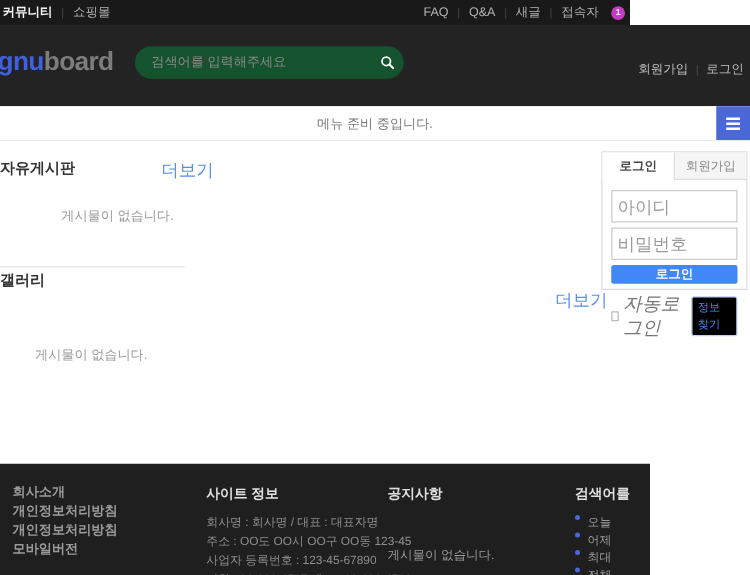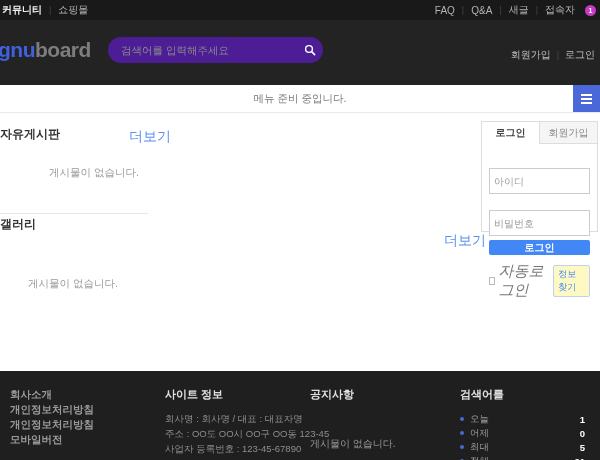--- a/index.html
+++ b/index.html
@@ -1,37 +1,37 @@
 <!DOCTYPE html>
 <html><head>
 <meta charset="utf-8">
 <style>
   * { margin:0; padding:0; box-sizing:border-box; }
   html,body { width:600px; height:460px; }
   body { font-family:"Liberation Sans","DejaVu Sans",sans-serif; background:#fff; }
   #page { position:relative; width:600px; height:460px; overflow:hidden; background:#fff; }
 
   
-  .topbar { position:absolute; left:0; top:0; width:600px; height:20px; background:#191919;
+  .topbar { position:absolute; left:0; top:0; width:504px; height:20px; background:#191919;
             display:flex; align-items:center; justify-content:space-between; padding:0 4px 0 2px;text-align:center; }
   .topbar .grp { display:flex; align-items:center; gap:7px; }
   .topbar a { font-size:10px; color:#b3b3b3; text-decoration:none; cursor:pointer; }
   .topbar a.strong { color:#f1f1f1; font-weight:700; }
   .topbar .sep { color:#454545; font-size:9px; }
   .badge { display:inline-flex; align-items:center; justify-content:center; min-width:11px; height:11px;
            border-radius:50%; background:#c43bc4; color:#fff; font-size:7px; font-weight:700; margin-left:3px; }
 
   
   .header { position:absolute; left:0; top:20px; width:600px; height:65px; background:#232323; }
   .logo { position:absolute; left:-2px; top:38px-20px; }
   .logo { top:18px; font-size:21px; font-weight:700; letter-spacing:-0.5px; cursor:pointer; }
   .logo .p1 { color:#4160e0; }
   .logo .p2 { color:#7d7d7d; }
   .searchwrap { position:absolute; left:108px; top:17px; width:215px; height:26px;
-                background:#4c1d95; border-radius:13px; display:flex; align-items:center; }
+                background:#14532d; border-radius:13px; display:flex; align-items:center; }
   .searchwrap input { flex:1; background:transparent; border:none; outline:none; color:#ddd;
                       font-size:10.5px; padding:0 4px 0 13px; font-family:inherit; }
   .searchwrap input::placeholder { color:#8a8a8a; }
   .searchbtn { width:26px; height:26px; border:none; background:transparent; cursor:pointer;
                display:flex; align-items:center; justify-content:center; }
   .memberlinks { position:absolute; right:5px; top:28px; display:flex; align-items:center; gap:6px; }
   .memberlinks a { font-size:10px; color:#c0c0c0; text-decoration:none; cursor:pointer; }
   .memberlinks .sep { color:#4a4a4a; font-size:9px; }
 
   
@@ -52,47 +52,47 @@
 
   
   .loginbox { position:absolute; left:481px; top:8px; width:117px; height:111px;
               border:1px solid #ddd; background:#fff; }
   .ltabs { display:flex; height:22px; }
   .ltab { flex:1; display:flex; align-items:center; justify-content:center; font-size:10px; cursor:pointer; }
   .ltab.active { background:#fff; color:#444; font-weight:700; border-right:1px solid #ddd; }
   .ltab.inactive { background:#f5f5f5; color:#888; border-bottom:1px solid #ddd; }
   .lbody { padding:8px 7px 0 7px; }
   .lbody input { display:block; width:100%; height:15px; border:1px solid #ccc; margin-bottom:4px;
-                 font-size:10px; padding:12px 4px; outline:none; font-family:inherit; color:#333;margin-top:16px; }
+                 font-size:14px; padding:12px 4px; outline:none; font-family:inherit; color:#333; }
   .lbody input::placeholder { color:#9a9a9a; }
   .login-btn { display:block; width:100%; height:15px; background:#4187f6; color:#fff; border:none;
                border-radius:2px; font-size:10px; font-weight:700; cursor:pointer; margin-bottom:7px;
                font-family:inherit; line-height:14px; }
   .lfoot { display:flex; align-items:center; justify-content:space-between; }
   .autologin { display:flex; align-items:center; gap:3px; cursor:pointer; }
   .autologin .cb { width:8px; height:8px; border:1px solid #bbb; background:#fff; display:inline-block; }
   .autologin .lbl { font-size:15px; color:#777;font-style:italic; }
-  .findinfo { font-size:9px; color:#4187f6; border:1px solid #bdd0f5; background:#fef9c3;
+  .findinfo { font-size:9px; color:#4187f6; border:1px solid #bdd0f5; background:#000000;
               padding:2px 4px; border-radius:2px; cursor:pointer; text-decoration:none; }
 
   
-  .footer { position:absolute; left:0; top:371px; width:600px; height:89px; background:#1f1f1f; }
+  .footer { position:absolute; left:0; top:371px; width:520px; height:89px; background:#1f1f1f; }
   .fcol { position:absolute; top:16px; }
   .f-links { left:10px; display:flex; flex-direction:column; }
   .f-links a { font-size:10.5px; font-weight:700; color:#9a9a9a; text-decoration:none;
                line-height:15px; cursor:pointer; }
   .f-title { font-size:11px; font-weight:700; color:#e0e0e0; display:block; }
   .f-siteinfo { left:165px; width:150px; }
   .f-siteinfo .lines { margin-top:9px; }
   .f-siteinfo .line { font-size:9.5px; color:#8e8e8e; line-height:15px; white-space:nowrap; }
   .f-notice { left:310px; width:130px; }
   .f-notice .empty { font-size:10px; color:#9a9a9a; margin-top:35px; display:block; }
   .f-stats { left:460px; width:125px; }
   .f-stats .rows { margin-top:10px; }
-  .f-stats .row { display:flex; align-items:center; height:14px; }
+  .f-stats .row { display:flex; height:14px; }
   .f-stats .dot { width:4px; height:4px; border-radius:50%; background:#4a68d8; margin-right:6px; }
   .f-stats .lbl { font-size:9.5px; color:#9a9a9a; flex:1; }
   .f-stats .val { font-size:9.5px; color:#fff; font-weight:700; }
 </style>
 </head>
 <body>
 
 <div id="page">
 
   <div class="topbar">

